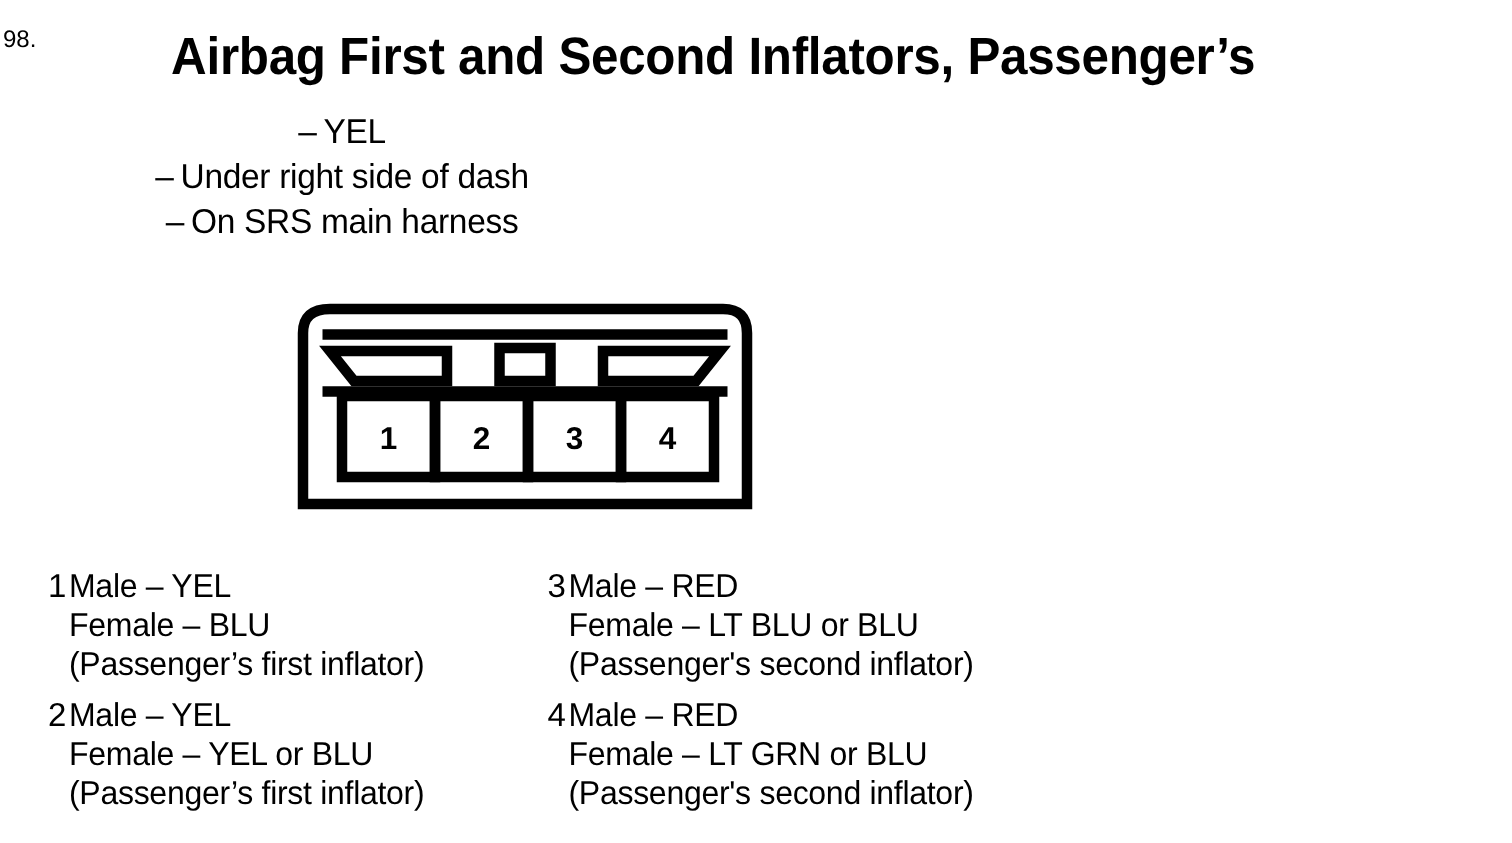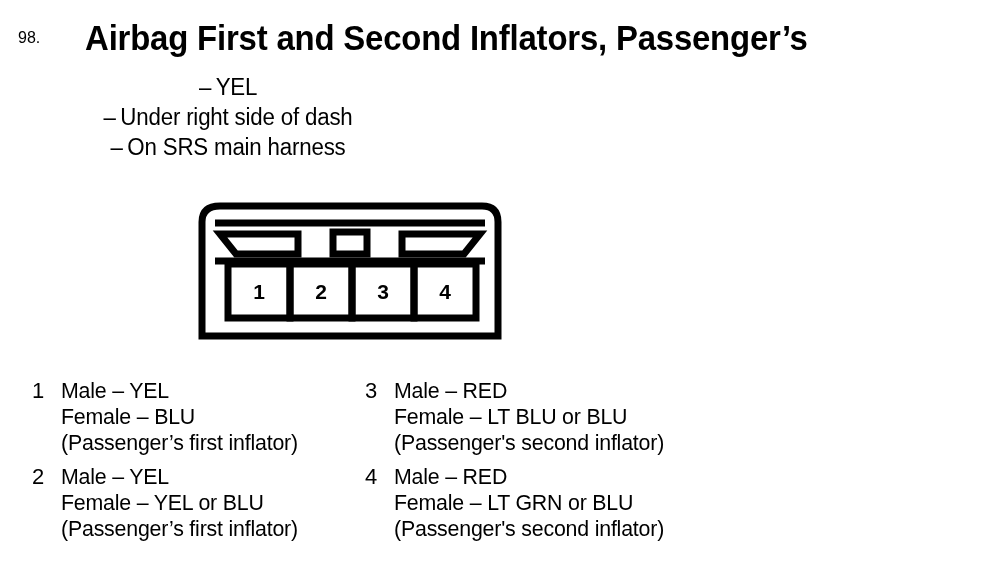--- a/index.html
+++ b/index.html
@@ -14,26 +14,27 @@
     position: relative;
     overflow: hidden;
     font-family: "Liberation Sans", sans-serif;
     color: #000000;
     -webkit-font-smoothing: none;
   }
 
   
   #title-row {
     position: absolute;
-    left: 18px;
+    left: 2px;
     top: 18px;
     width: 980px;
     display: flex;
-    align-items: center;
-    white-space: nowrap;
+    align-items: flex-start;
+    white-space: nowrap;
+    gap: 45px;
   }
   #title-text {
     font-size: 35px;
     font-weight: bold;
     margin-left: 22px;
     letter-spacing: -0.2px;
     transform: scaleX(0.94);
     transform-origin: left baseline;
   }
 
@@ -95,21 +96,21 @@
     white-space: nowrap;
   }
   .legend-index {
     position: absolute;
     left: 0;
     top: 0;
     font-size: 22px;
     line-height: 26px;
   }
   .legend-body {
-    margin-left: 29px;
+    margin-left: 14px;
     font-size: 22px;
     line-height: 26px;
     letter-spacing: -0.2px;
   }
   .legend-body div {
     white-space: nowrap;
     transform: scaleX(0.97);
     transform-origin: left top;
   }
 </style>

